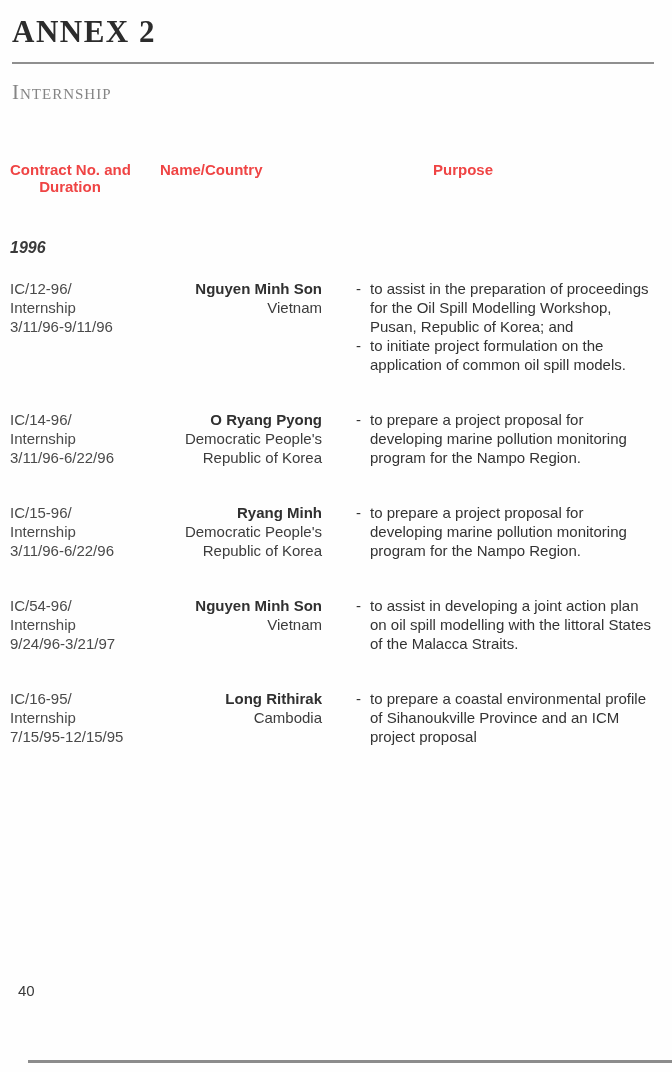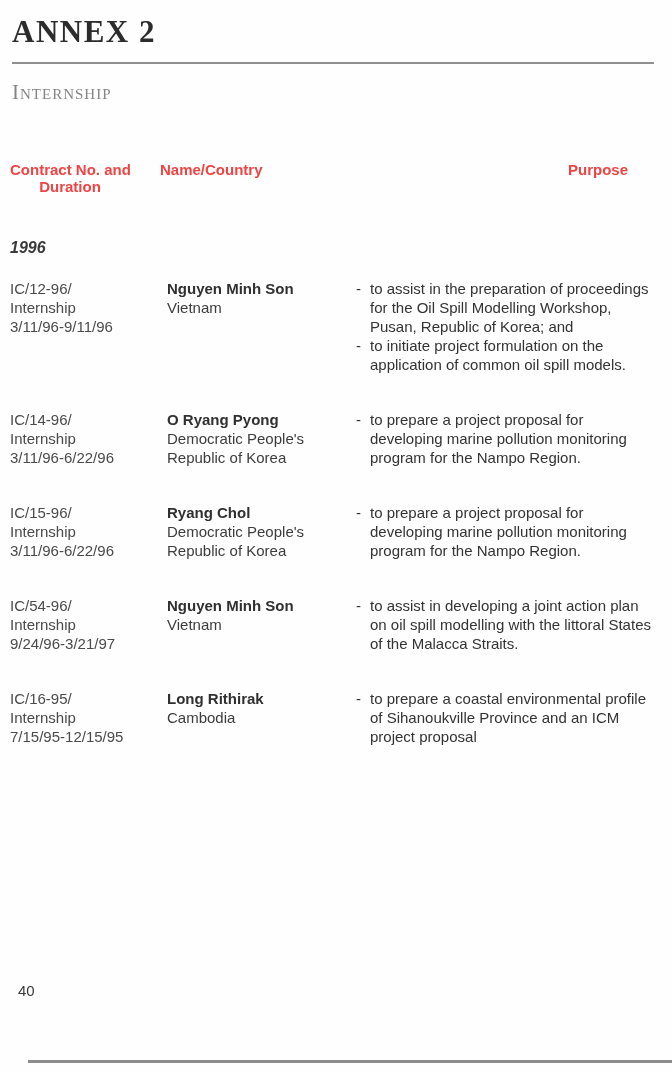--- a/index.html
+++ b/index.html
@@ -37,32 +37,32 @@
     margin: 16px 0 0 2px;
   }
 
   .grid {
     display: grid;
     grid-template-columns: 133px 155px 1fr;
   }
   .header-row { margin-top: 56px; font-weight: bold; font-size: 15px; color: #ef4444; }
   .hdr-contract .l2 { text-align: center; width: 120px; }
   .hdr-name { padding-left: 17px; }
-  .hdr-purpose { text-align: right; padding-right: 30px; }
+  .hdr-purpose { text-align: center; padding-right: 30px; }
 
   .year {
     font-weight: bold;
     font-style: italic;
     font-size: 16px;
     color: #3a3a3a;
     margin: 44px 0 22px 0;
   }
   .row { margin-bottom: 36px; font-size: 15px; line-height: 19px; gap: 24px; }
   .cell-contract { color: #4a4a4a; }
-  .cell-name { text-align: left; }
+  .cell-name { text-align: right; }
   .person-name { font-weight: bold; color: #303030; }
   .country-line { color: #3c3c3c; }
   .cell-purpose { padding-left: 10px; }
   .p-item { display: flex; }
   .p-dash { width: 14px; flex: 0 0 14px; text-align: left; }
   .p-text { flex: 1; }
 
   .page-number {
     position: absolute;
     left: 18px;
@@ -140,21 +140,21 @@
           </div>
   </div>
 
   <div class="grid row">
     <div class="cell-contract">
             <div>IC/15-96/</div>
             <div>Internship</div>
             <div>3/11/96-6/22/96</div>
           </div>
     <div class="cell-name">
-            <div class="person-name">Ryang Chol</div>
+            <div class="person-name">Ryang Minh</div>
             <div class="country-line">Democratic People's</div>
             <div class="country-line">Republic of Korea</div>
           </div>
     <div class="cell-purpose">
             <div class="p-item">
               <div class="p-dash">-</div>
               <div class="p-text">to prepare a project proposal for developing marine pollution monitoring program for the Nampo Region.</div>
             </div>
           </div>
   </div>

